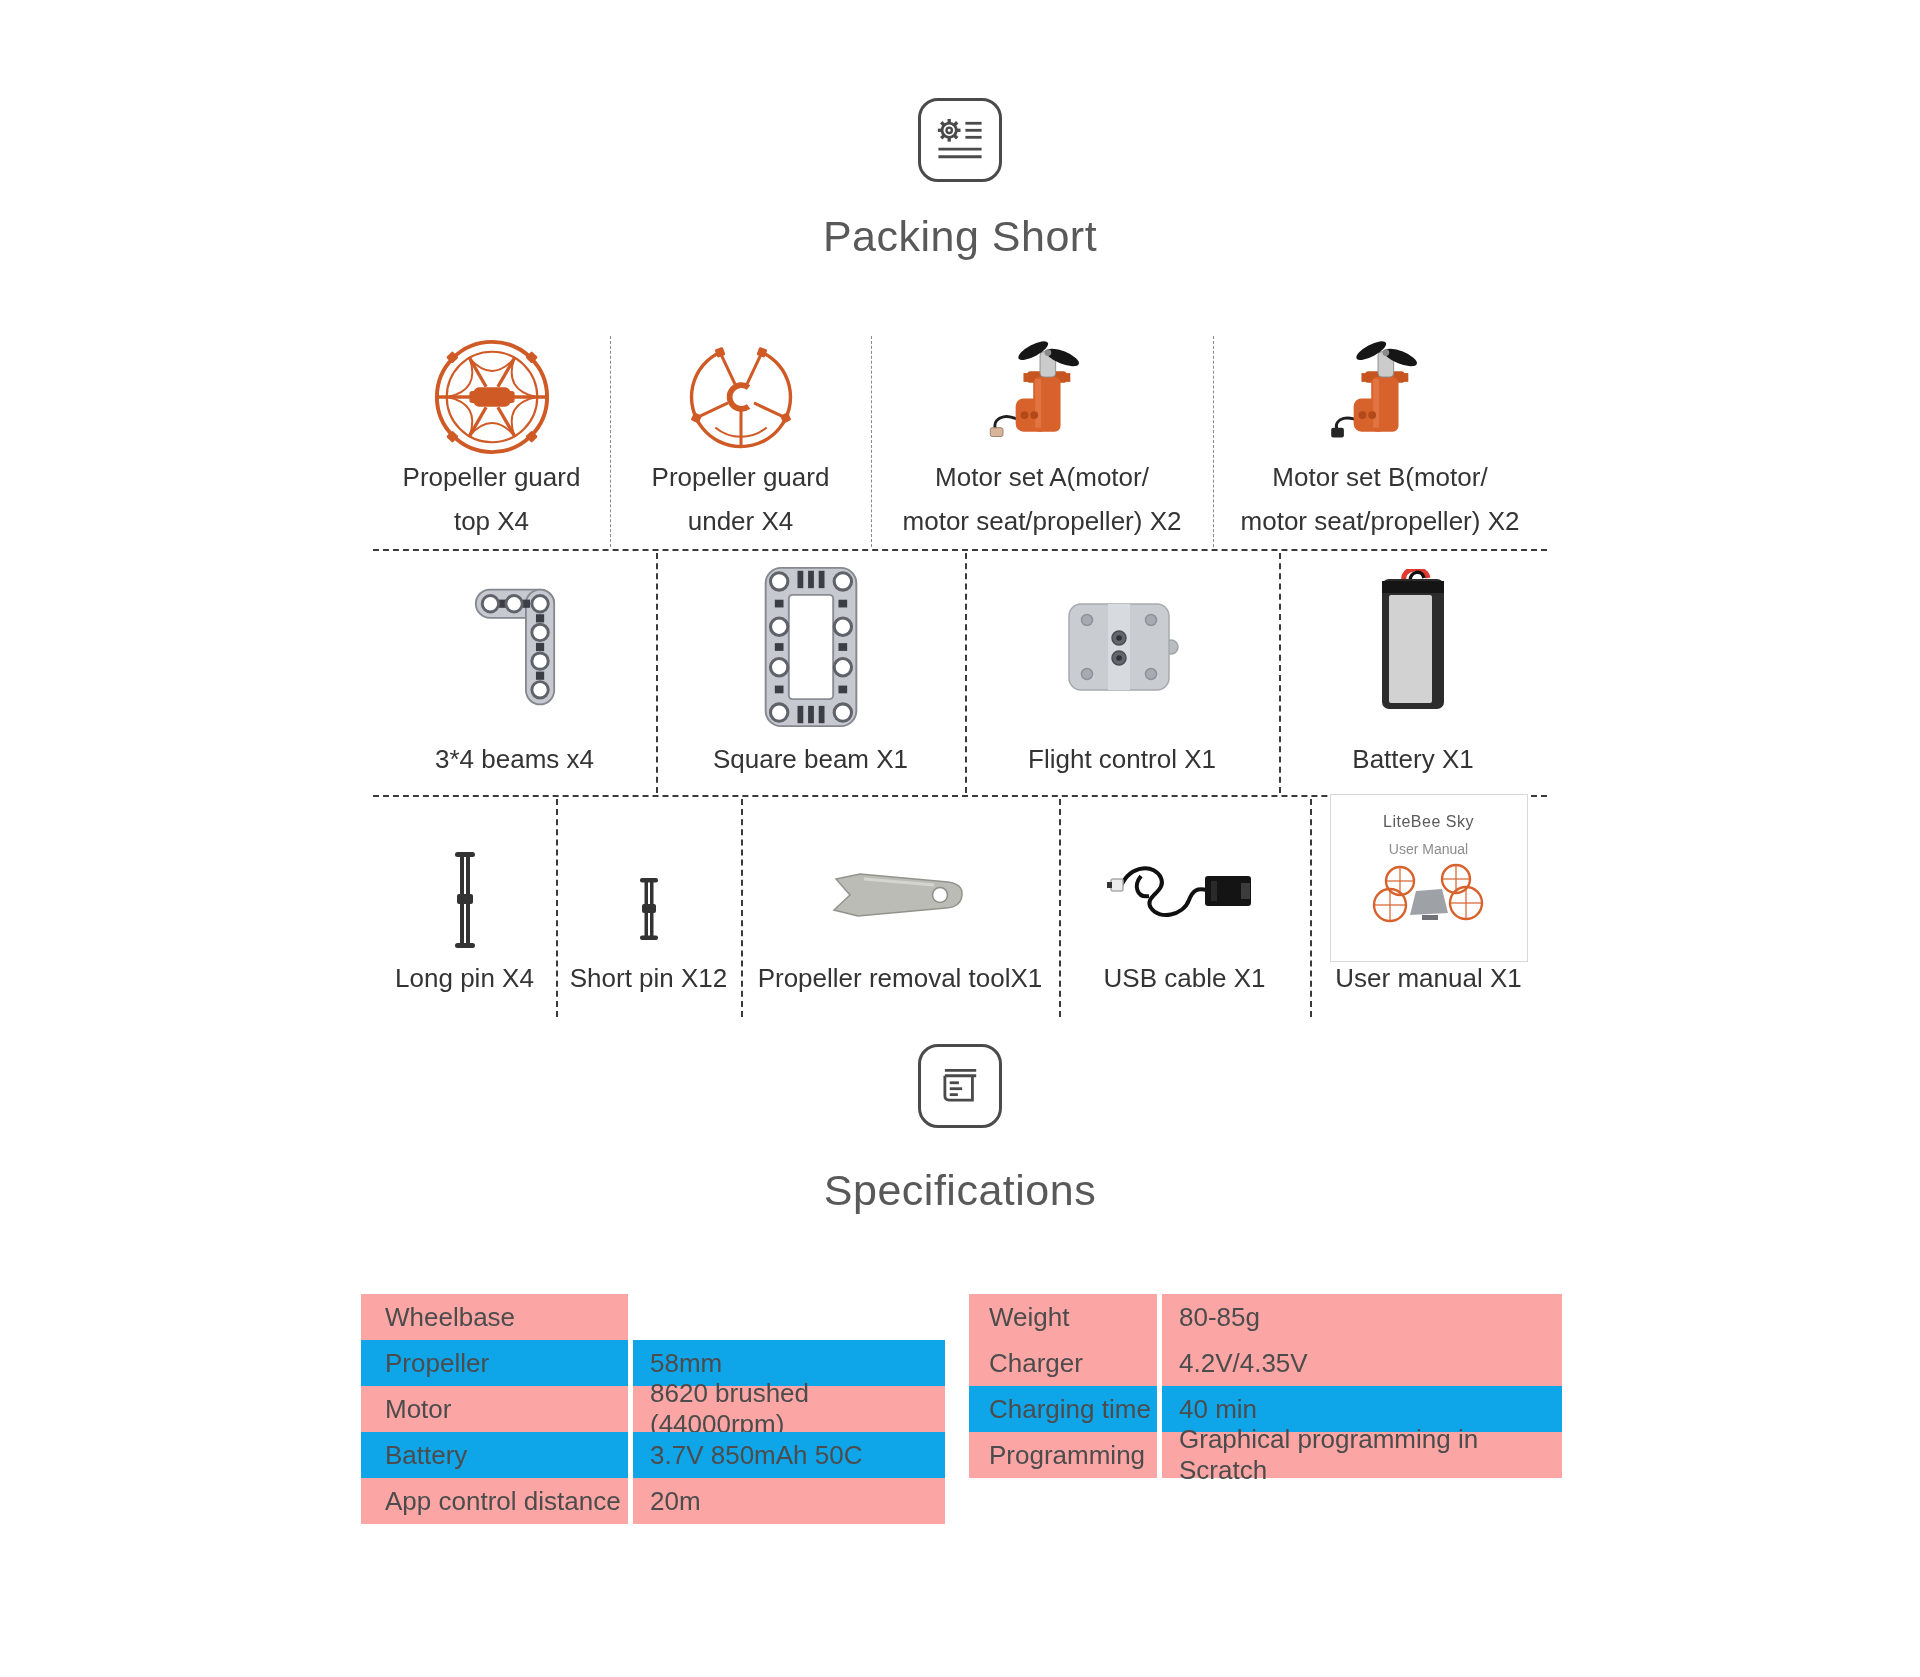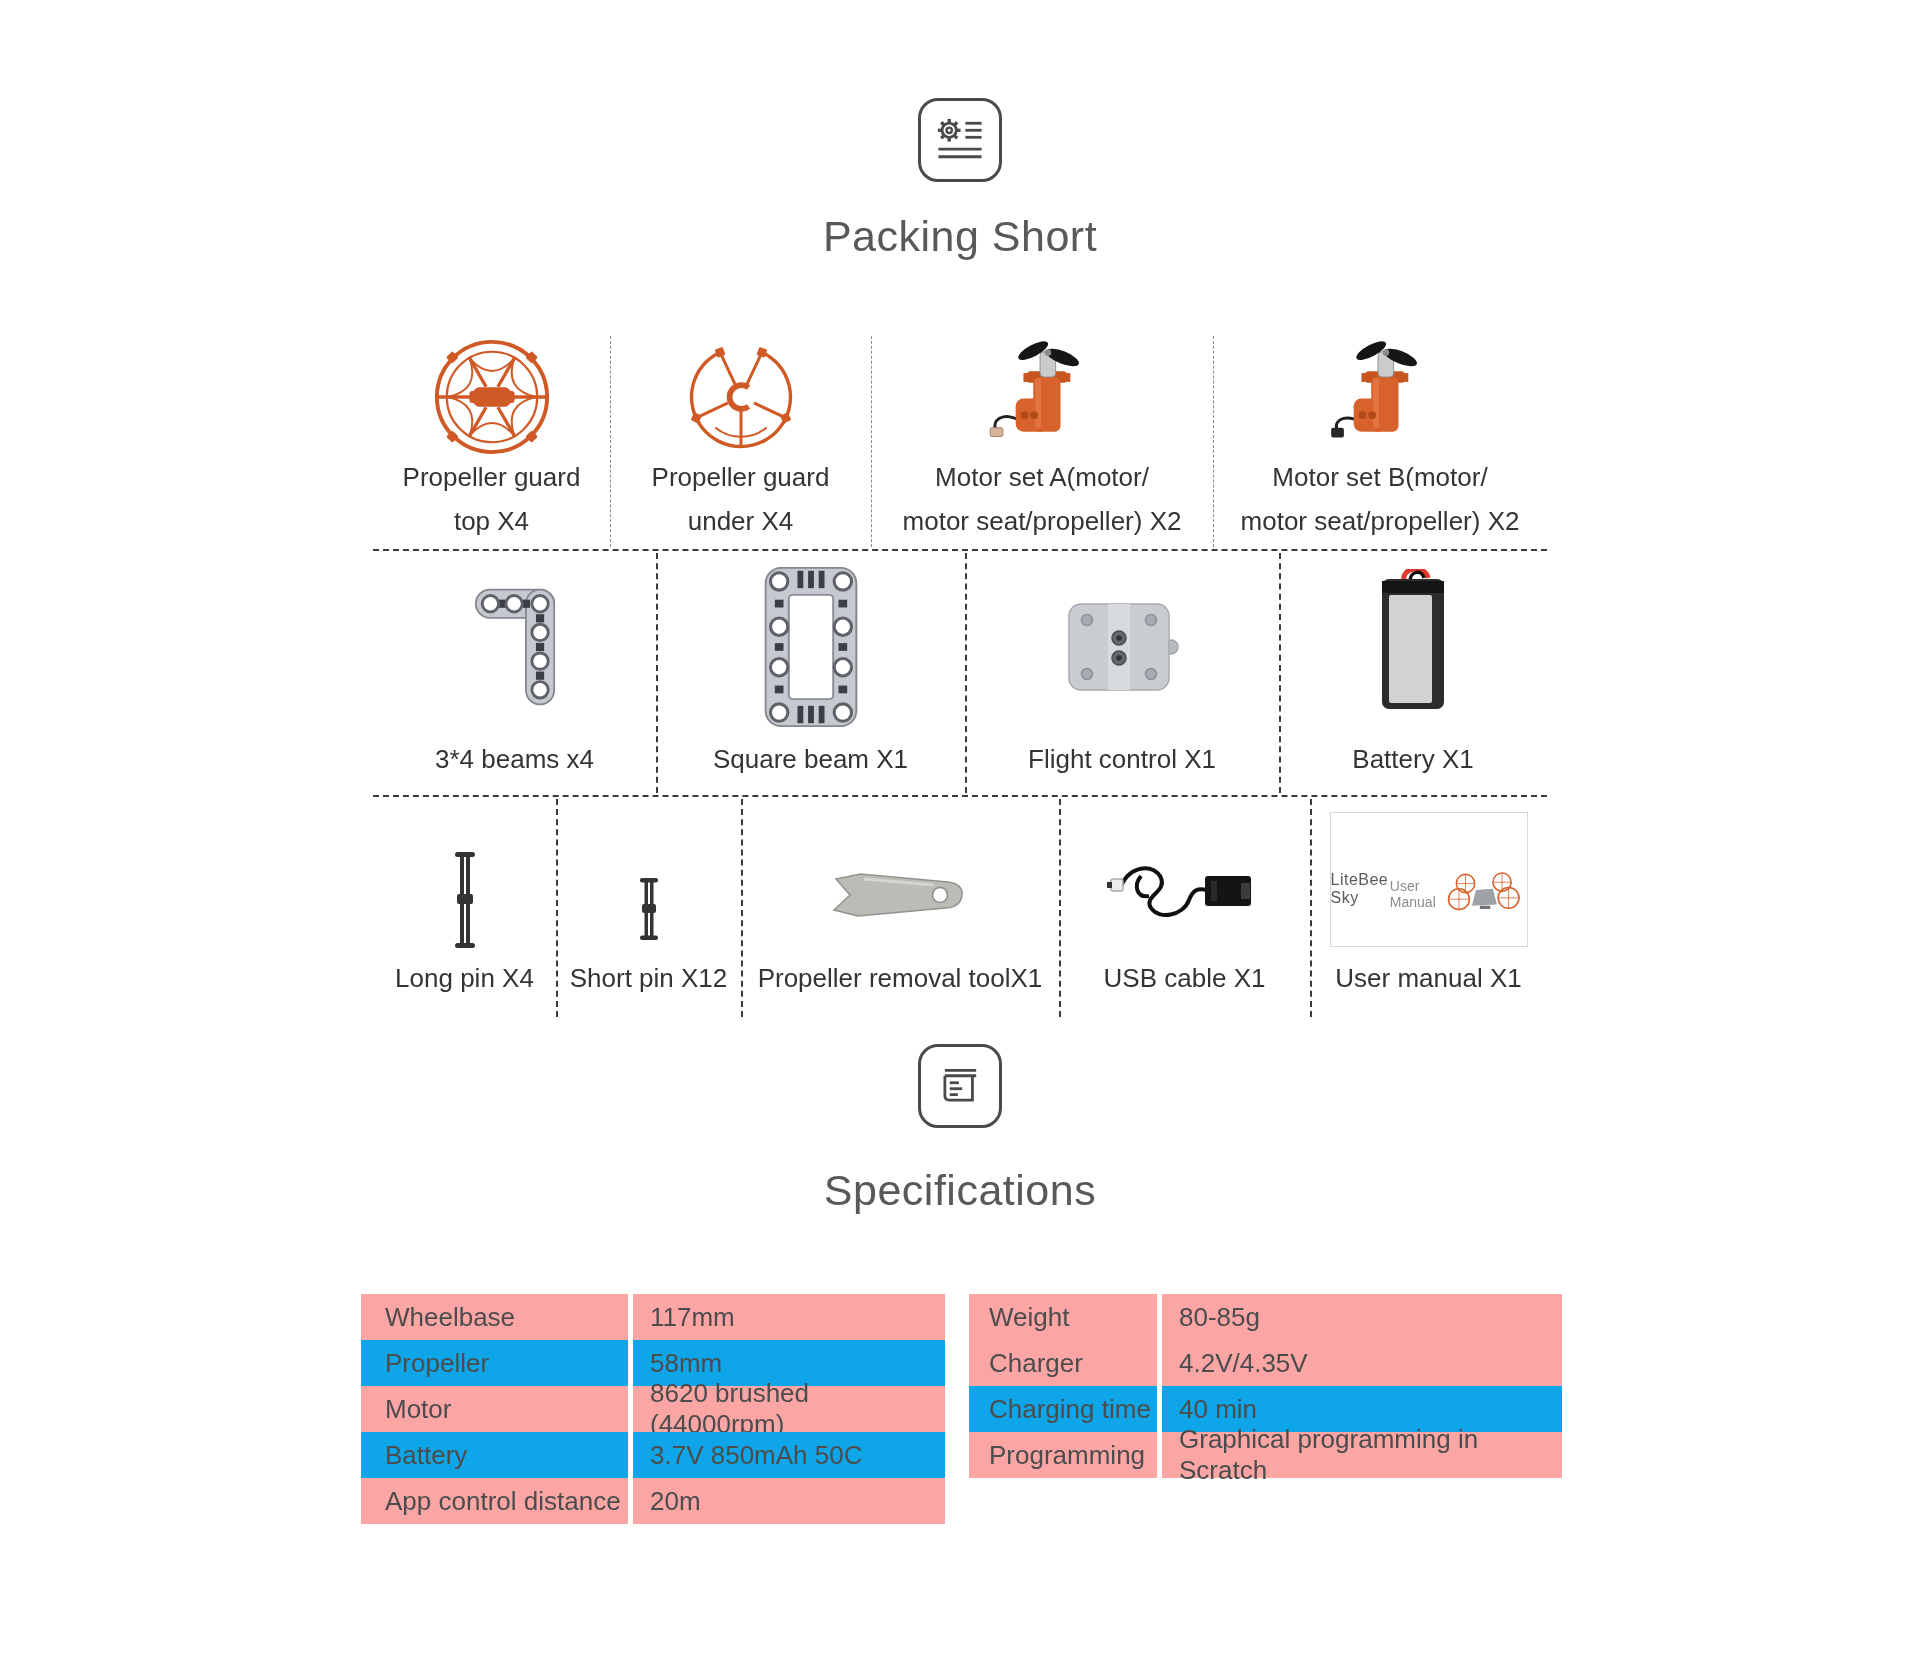--- a/index.html
+++ b/index.html
@@ -29,22 +29,22 @@
   .cell .img-area{flex:1;display:flex;align-items:center;justify-content:center;width:100%;}
   .item-label{
     text-align:center;font-size:26px;line-height:32px;color:#343434;
     white-space:nowrap;
   }
   .row1 .item-label{margin-bottom:12px;}
   .row2 .item-label{margin-bottom:20px;}
   .row3 .item-label{margin-bottom:26px;}
   
   .manual-card{
-    width:198px;height:135px;background:#fff;border:1px solid #d8d8d8;box-sizing:border-box;
-    display:flex;flex-direction:row;align-items:center;justify-content:flex-start;
+    width:198px;height:168px;background:#fff;border:1px solid #d8d8d8;box-sizing:border-box;
+    display:flex;flex-direction:column;align-items:center;justify-content:flex-start;
     padding-top:18px;
   }
   .manual-title{font-size:16px;color:#5a5a5a;letter-spacing:0.5px;}
   .manual-sub{font-size:14px;color:#8c8c8c;margin-top:10px;}
   .manual-drone{margin-top:6px;}
   
   .spec-table{position:absolute;top:1294px;}
   .spec-row{display:flex;height:46px;}
   .spec-label,.spec-value{
     display:flex;align-items:center;font-size:26px;color:#4c4c4c;box-sizing:border-box;
@@ -396,21 +396,20 @@
     <line x1="15.5" y1="33" x2="23" y2="33"></line>
   </svg>
 </div>
 
 <div class="sec-title" style="top:1166px;">Specifications</div>
 
 <div id="spec-table-left" class="spec-table">
   <div class="spec-row row-odd">
     <div class="spec-label">Wheelbase</div>
     <div class="spec-gap"></div>
-    <div class="spec-value">117mm</div>
   </div>
   <div class="spec-row row-even">
     <div class="spec-label">Propeller</div>
     <div class="spec-gap"></div>
     <div class="spec-value">58mm</div>
   </div>
   <div class="spec-row row-odd">
     <div class="spec-label">Motor</div>
     <div class="spec-gap"></div>
     <div class="spec-value">8620 brushed (44000rpm)</div>

